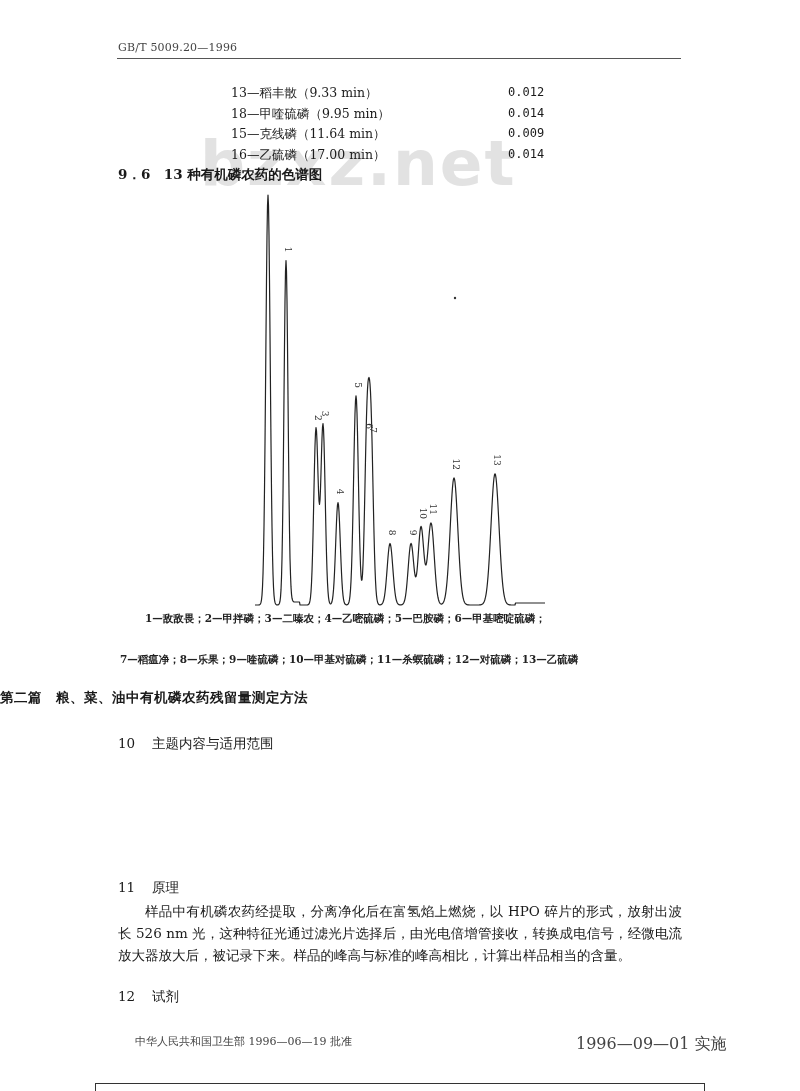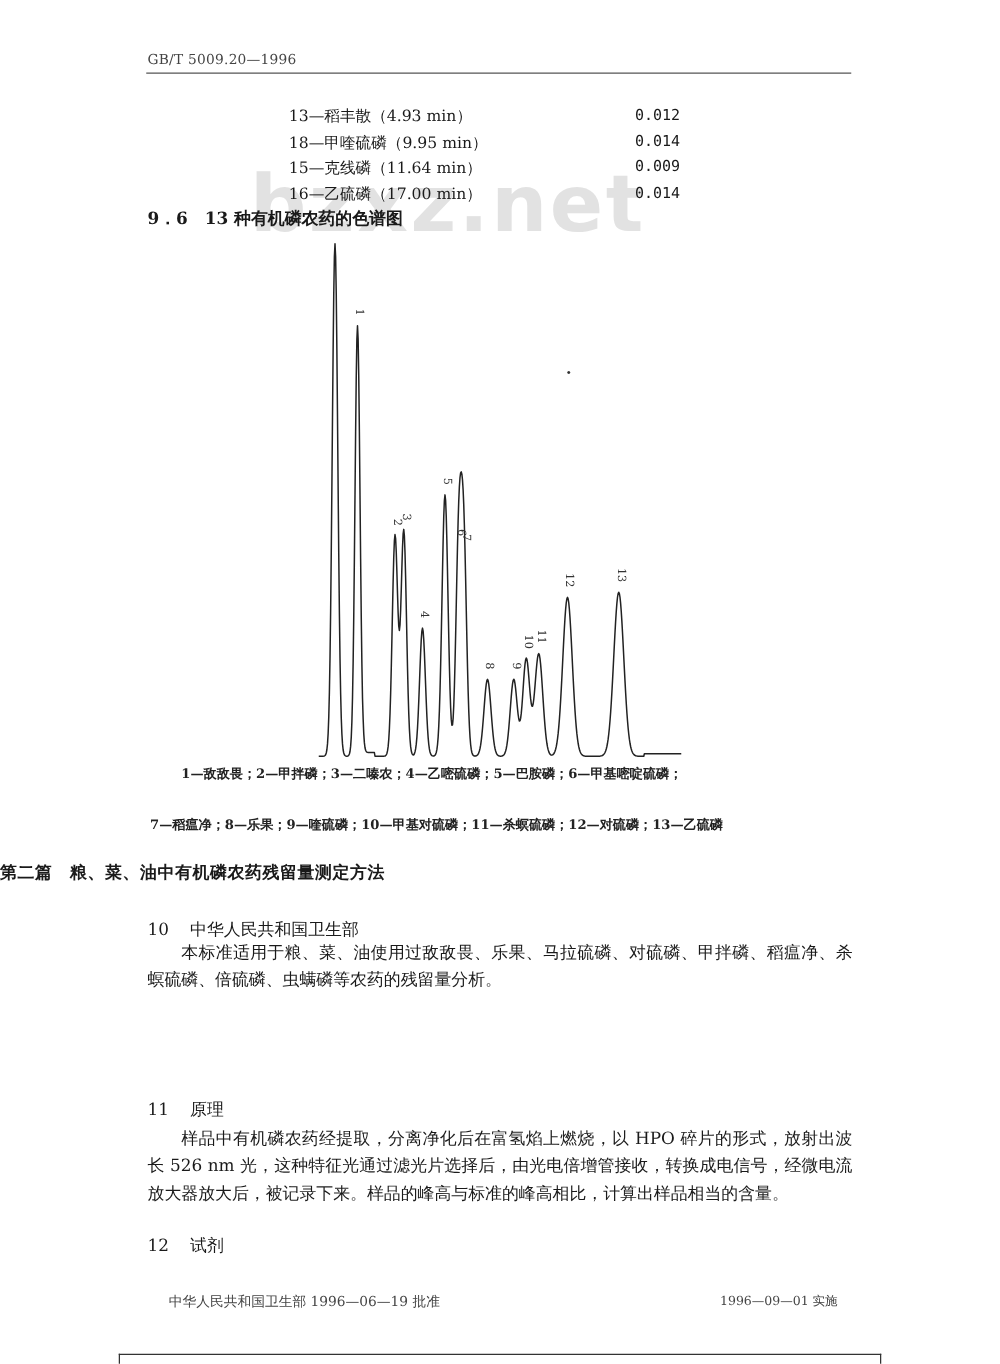--- a/index.html
+++ b/index.html
@@ -16,34 +16,34 @@
                font-weight: bold; font-size: 63px; color: rgba(190,190,190,0.45); letter-spacing: 2px; line-height: 1; }
   .chart { left: 0; top: 0; width: 800px; height: 640px; }
   .legend { left: 145px; font-size: 10.5px; white-space: nowrap; font-weight: bold; color: #222; }
   .part-title { left: 0; width: 800px; top: 689px; font-size: 13.5px; font-weight: bold; letter-spacing: 0.5px; }
   .clause-h { left: 118px; font-size: 13.5px; white-space: nowrap; }
   .clause-h .num { display: inline-block; width: 34px; }
   .para { left: 118px; width: 564px; font-size: 13.5px; line-height: 22px; text-align: justify; }
   .para p { margin: 0; }
   .indent { text-indent: 27px; }
   .footer-left { left: 118px; top: 1034px; font-size: 11px; color: #444; margin-left: 17px; }
-  .footer-right { left: 576px; top: 1034px; font-size: 10px; color: #444; }
+  .footer-right { left: 576px; top: 1034px; font-size: 16px; color: #444; }
   .bottom-box { left: 95px; top: 1083px; width: 608px; height: 20px; border: 1.5px solid #333; border-bottom: none; }
 </style>
 </head>
 <body>
 
 <div class="abs hdr-code">GB/T 5009.20—1996</div>
 <div class="abs hdr-rule"></div>
 
 <div class="abs watermark">bzxz.net</div>
 
 <div>
   <div class="tbl-row" style="top:85px">
-    <span class="lbl">13—稻丰散（4.93 min）</span>
+    <span class="lbl">13—稻丰散（9.33 min）</span>
     <span class="val">0.012</span>
   </div>
   <div class="tbl-row" style="top:106px">
     <span class="lbl">18—甲喹硫磷（9.95 min）</span>
     <span class="val">0.014</span>
   </div>
   <div class="tbl-row" style="top:126px">
     <span class="lbl">15—克线磷（11.64 min）</span>
     <span class="val">0.009</span>
   </div>
@@ -76,24 +76,23 @@
     </g>
   <circle cx="455" cy="298" r="1.2" fill="#333"></circle>
 </svg>
 
 <div class="abs legend" style="top:612px">1—敌敌畏；2—甲拌磷；3—二嗪农；4—乙嘧硫磷；5—巴胺磷；6—甲基嘧啶硫磷；</div>
 <div class="abs legend" style="top:653px; left:120px">7—稻瘟净；8—乐果；9—喹硫磷；10—甲基对硫磷；11—杀螟硫磷；12—对硫磷；13—乙硫磷</div>
 
 <div class="abs part-title">第二篇　粮、菜、油中有机磷农药残留量测定方法</div>
 
 <div class="abs clause-h" style="top:735px">
-  <span class="num">10</span><span>中华人民共和国卫生部</span>
+  <span class="num">10</span><span>主题内容与适用范围</span>
 </div>
 <div class="abs para" style="top:751px">
-  <p class="indent">本标准适用于粮、菜、油使用过敌敌畏、乐果、马拉硫磷、对硫磷、甲拌磷、稻瘟净、杀螟硫磷、倍硫磷、虫螨磷等农药的残留量分析。</p>
 </div>
 
 <div class="abs clause-h" style="top:879px">
   <span class="num">11</span><span>原理</span>
 </div>
 <div class="abs para" style="top:900px">
   <p class="indent">样品中有机磷农药经提取，分离净化后在富氢焰上燃烧，以 HPO 碎片的形式，放射出波长 526 nm 光，这种特征光通过滤光片选择后，由光电倍增管接收，转换成电信号，经微电流放大器放大后，被记录下来。样品的峰高与标准的峰高相比，计算出样品相当的含量。</p>
 </div>
 
 <div class="abs clause-h" style="top:988px">

